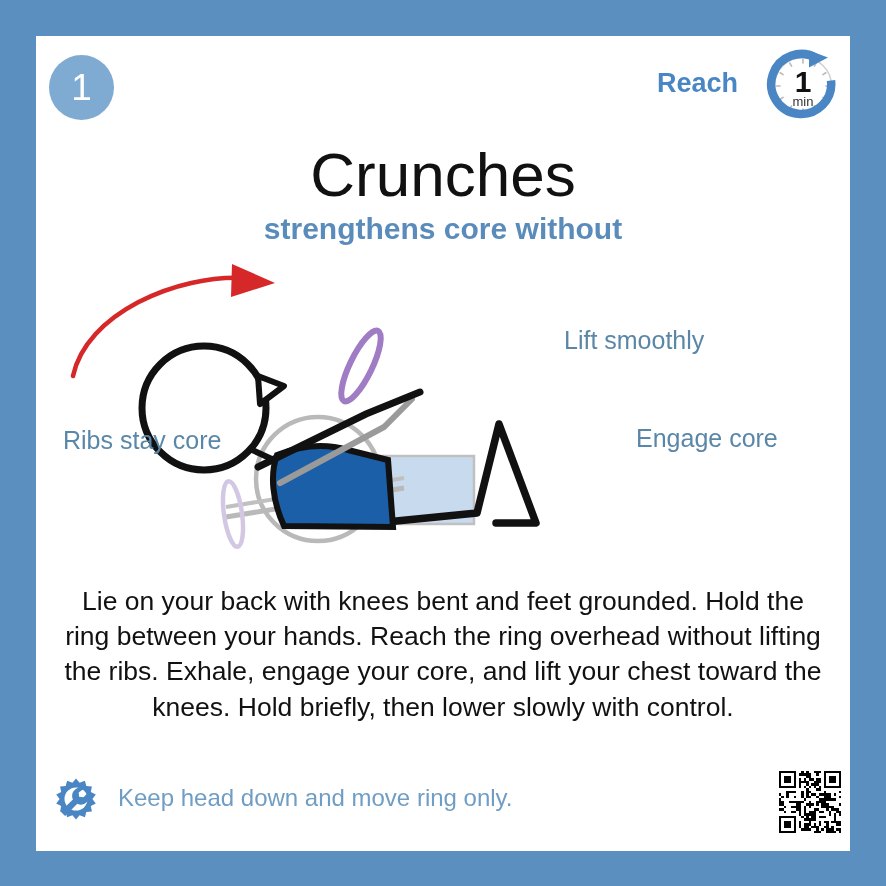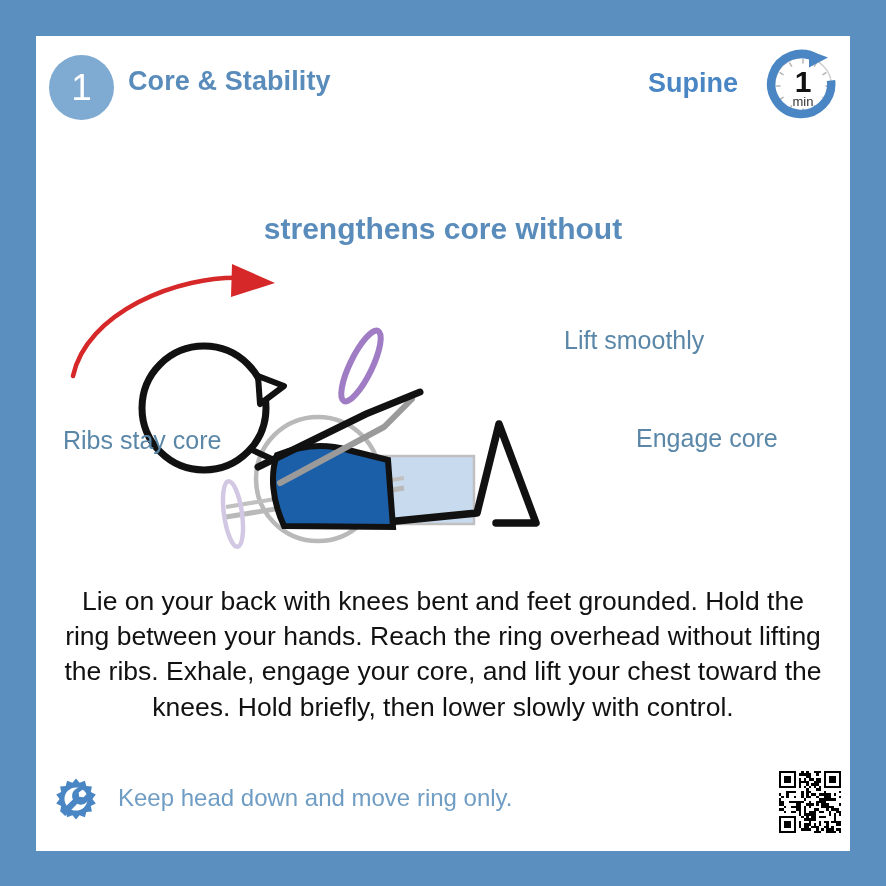--- a/index.html
+++ b/index.html
@@ -187,23 +187,22 @@
 <body>
 
 <div id="card">
 
   <div id="header">
 
     <div id="badge">
       <span>1</span>
     </div>
 
-    <div id="category">Core &amp; Stability</div>
-
-    <div id="position-label">Supine</div>
+
+    <div id="position-label">Reach</div>
 
     <div id="timer">
       <svg width="76" height="76" viewBox="0 0 76 76">
         <circle cx="38" cy="39" r="28.5" fill="none" stroke="#cfcfcf" stroke-width="1.4"></circle>
         <g stroke="#b9b9b9" stroke-width="1.6" stroke-linecap="round">
           <line x1="38" y1="12.5" x2="38" y2="16"></line>
           <line x1="51.2" y1="16.1" x2="49.4" y2="19.1"></line>
           <line x1="60.9" y1="25.8" x2="57.9" y2="27.6"></line>
           <line x1="64.5" y1="39" x2="61" y2="39"></line>
           <line x1="60.9" y1="52.2" x2="57.9" y2="50.4"></line>
@@ -216,20 +215,21 @@
           <line x1="24.8" y1="16.1" x2="26.6" y2="19.1"></line>
         </g>
         <path d="M 52 11.5 A 30 30 0 1 0 66 33.5" fill="none" stroke="#4a86c4" stroke-width="8.5" stroke-linecap="butt"></path>
         <polygon points="44,3.5 63,10.5 44,20.5" fill="#4a86c4"></polygon>
       </svg>
       <div id="timer-value">1</div>
       <div id="timer-unit">min</div>
     </div>
   </div>
 
+  <div id="title">Crunches</div>
   <div id="subtitle">strengthens core without</div>
 
   <div id="figure-area">
 
     <svg id="figure-svg" width="814" height="310" viewBox="0 0 814 310">
 
       <g opacity="0.62">
         <rect x="318" y="192" width="120" height="68" fill="#a8c5e4" stroke="#9a9a9a" stroke-width="2.5"></rect>
         <circle cx="282" cy="215" r="62" fill="#ffffff" stroke="#8f8f8f" stroke-width="4.5"></circle>
         <line x1="190" y1="253" x2="368" y2="224" stroke="#8f8f8f" stroke-width="5"></line>

